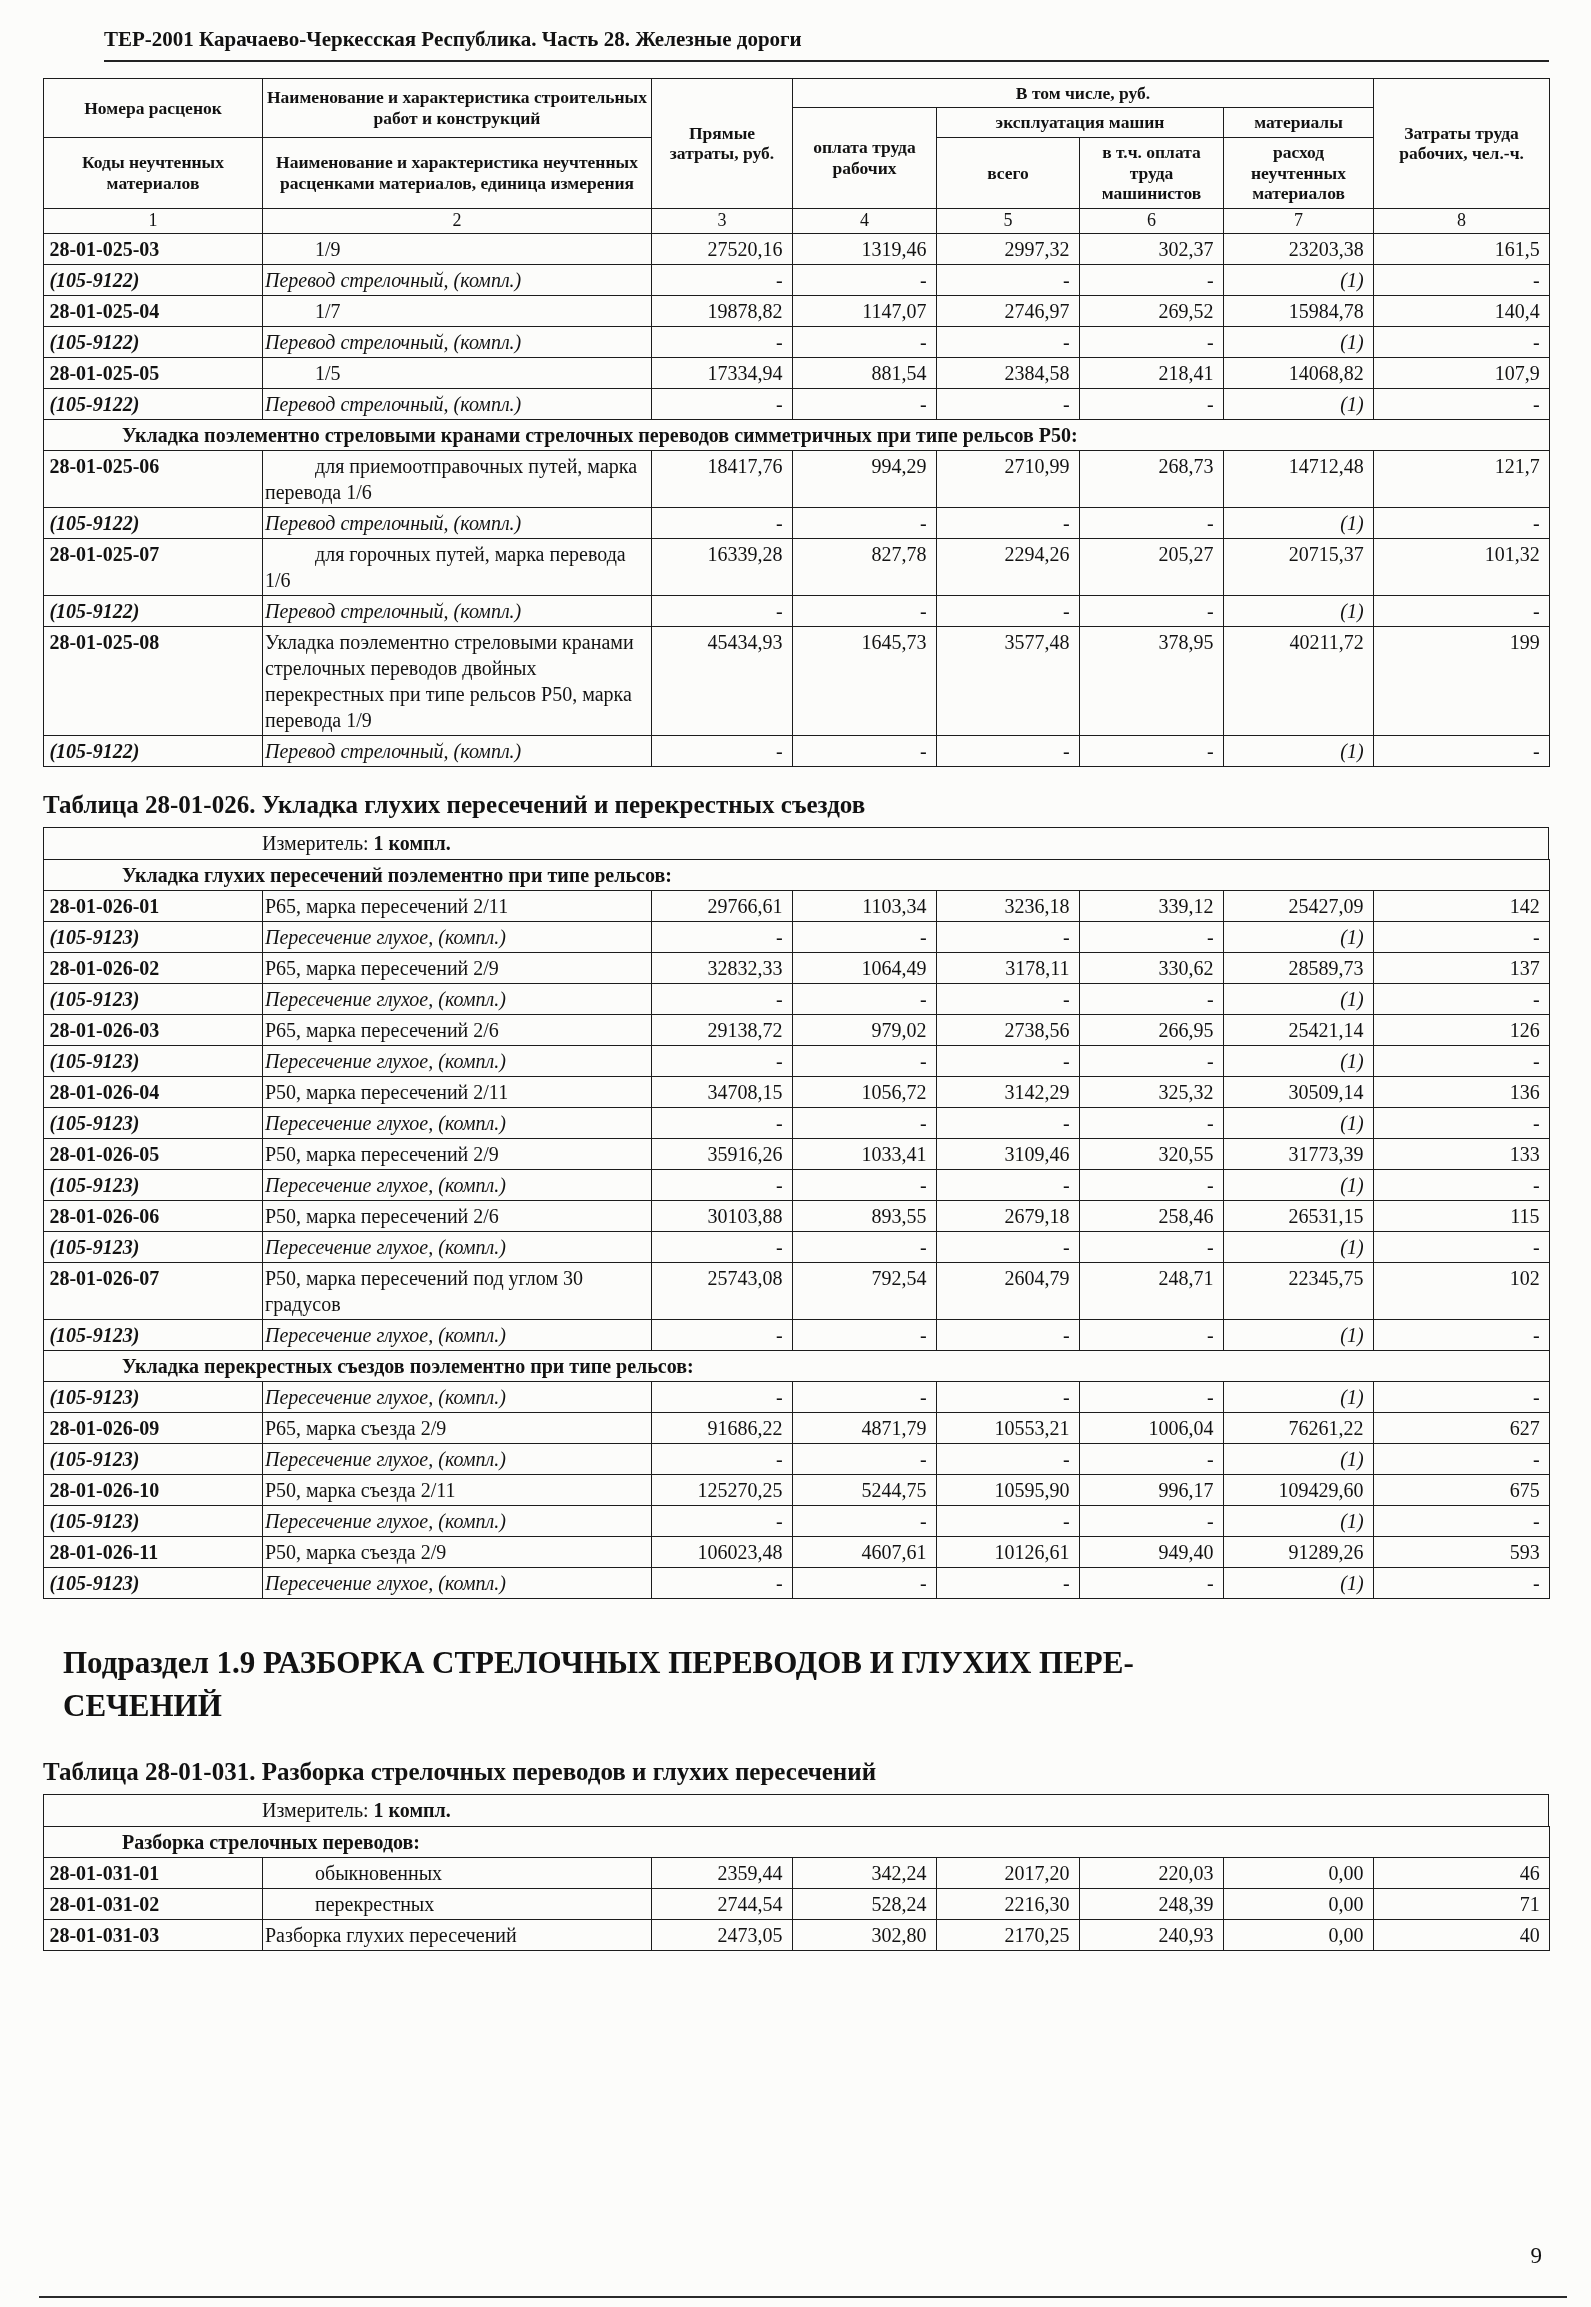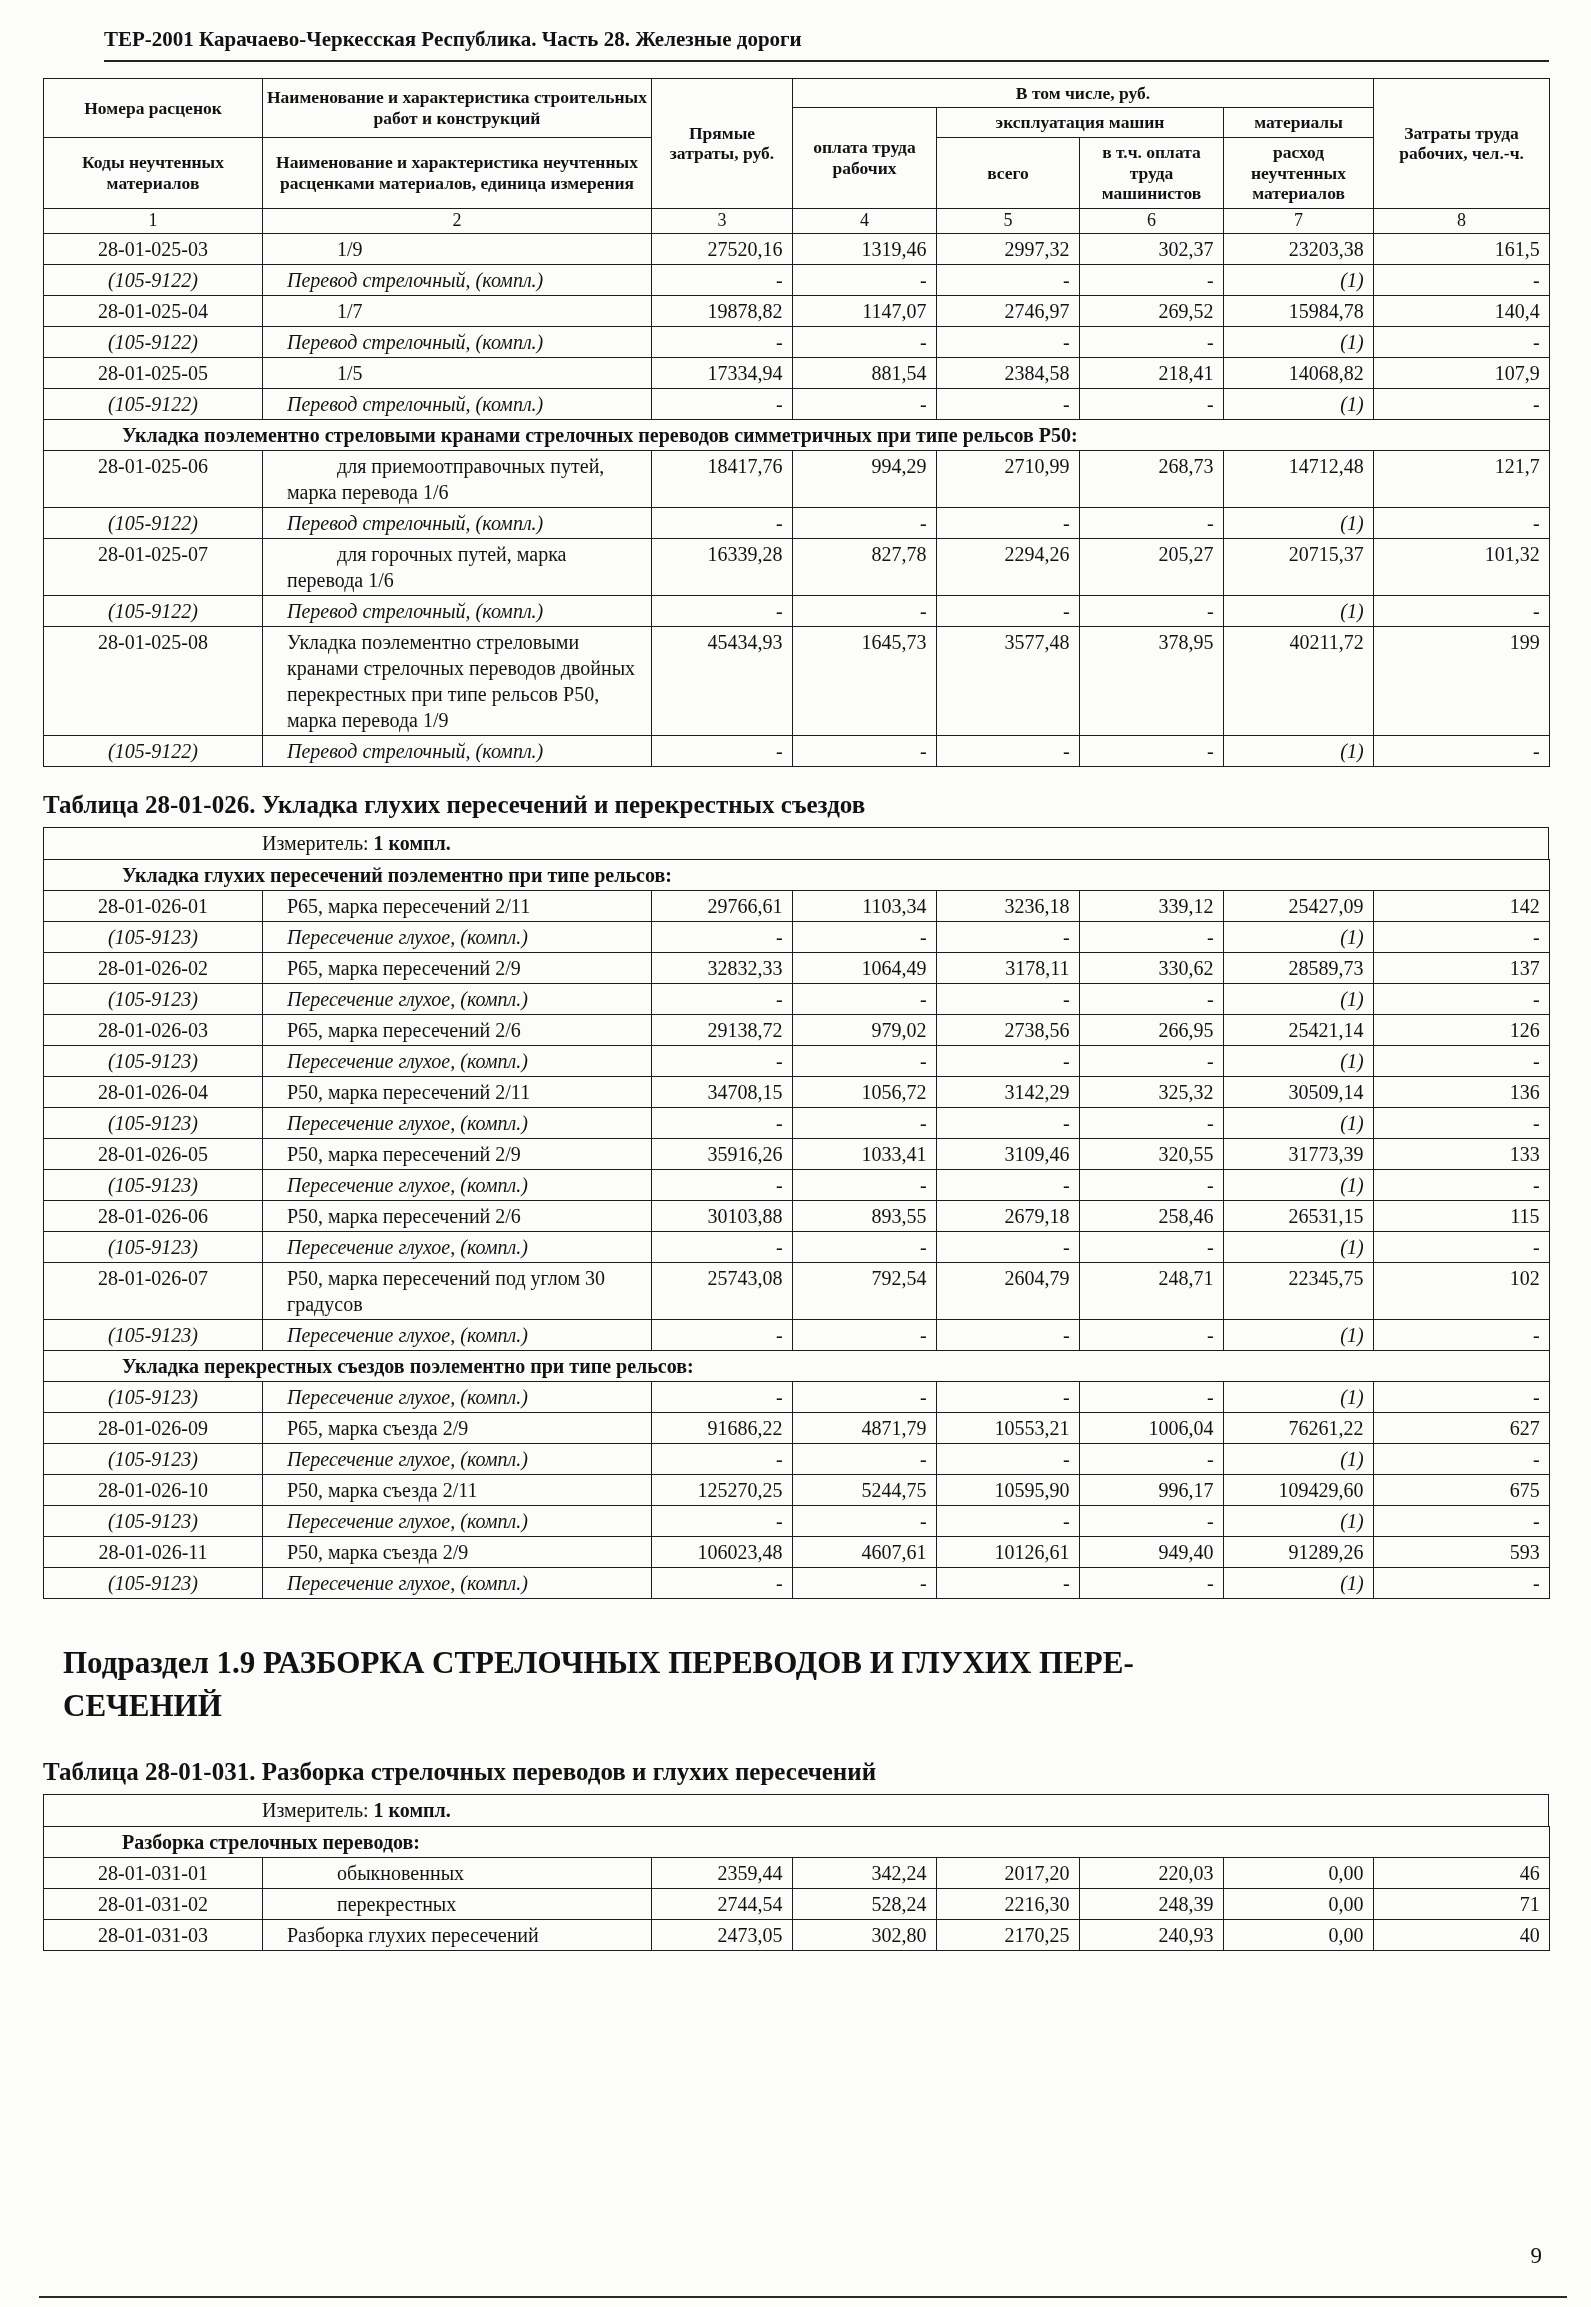--- a/index.html
+++ b/index.html
@@ -25,23 +25,23 @@
   }
 
   table.rates { width: 100%; border-collapse: collapse; table-layout: fixed; }
   .rates th, .rates td { border: 1.3px solid #1c1c1c; overflow: hidden; }
   .rates th {
     font-weight: bold; font-size: 17.5px; text-align: center;
     vertical-align: middle; padding: 4px 3.4px; line-height: 1.18;
   }
   .rates tr.numrow th { font-weight: normal; font-size: 18px; padding: 1.3px; }
   .rates td { font-size: 20px; vertical-align: top; padding: 2px 5.4px; line-height: 1.3; }
-  td.code { text-align: center; }
+  td.code { text-align: left; font-weight: bold; }
   td.num  { text-align: right; padding-right: 9.4px; }
-  td.desc { text-align: left; padding-left: 24px; }
+  td.desc { text-align: left; padding-left: 2px; }
   td.desc.indent { text-indent: 50px; }
   tr.material-row td { font-style: italic; }
   tr.material-row td.desc { }
   td.section {
     font-weight: bold; padding-left: 78px; font-size: 20px;
   }
 
   h2.table-title { font-size: 25px; font-weight: bold; margin: 24px 0 8px 0; }
   .measure-box {
     border: 1.3px solid #1c1c1c; border-bottom: none;

